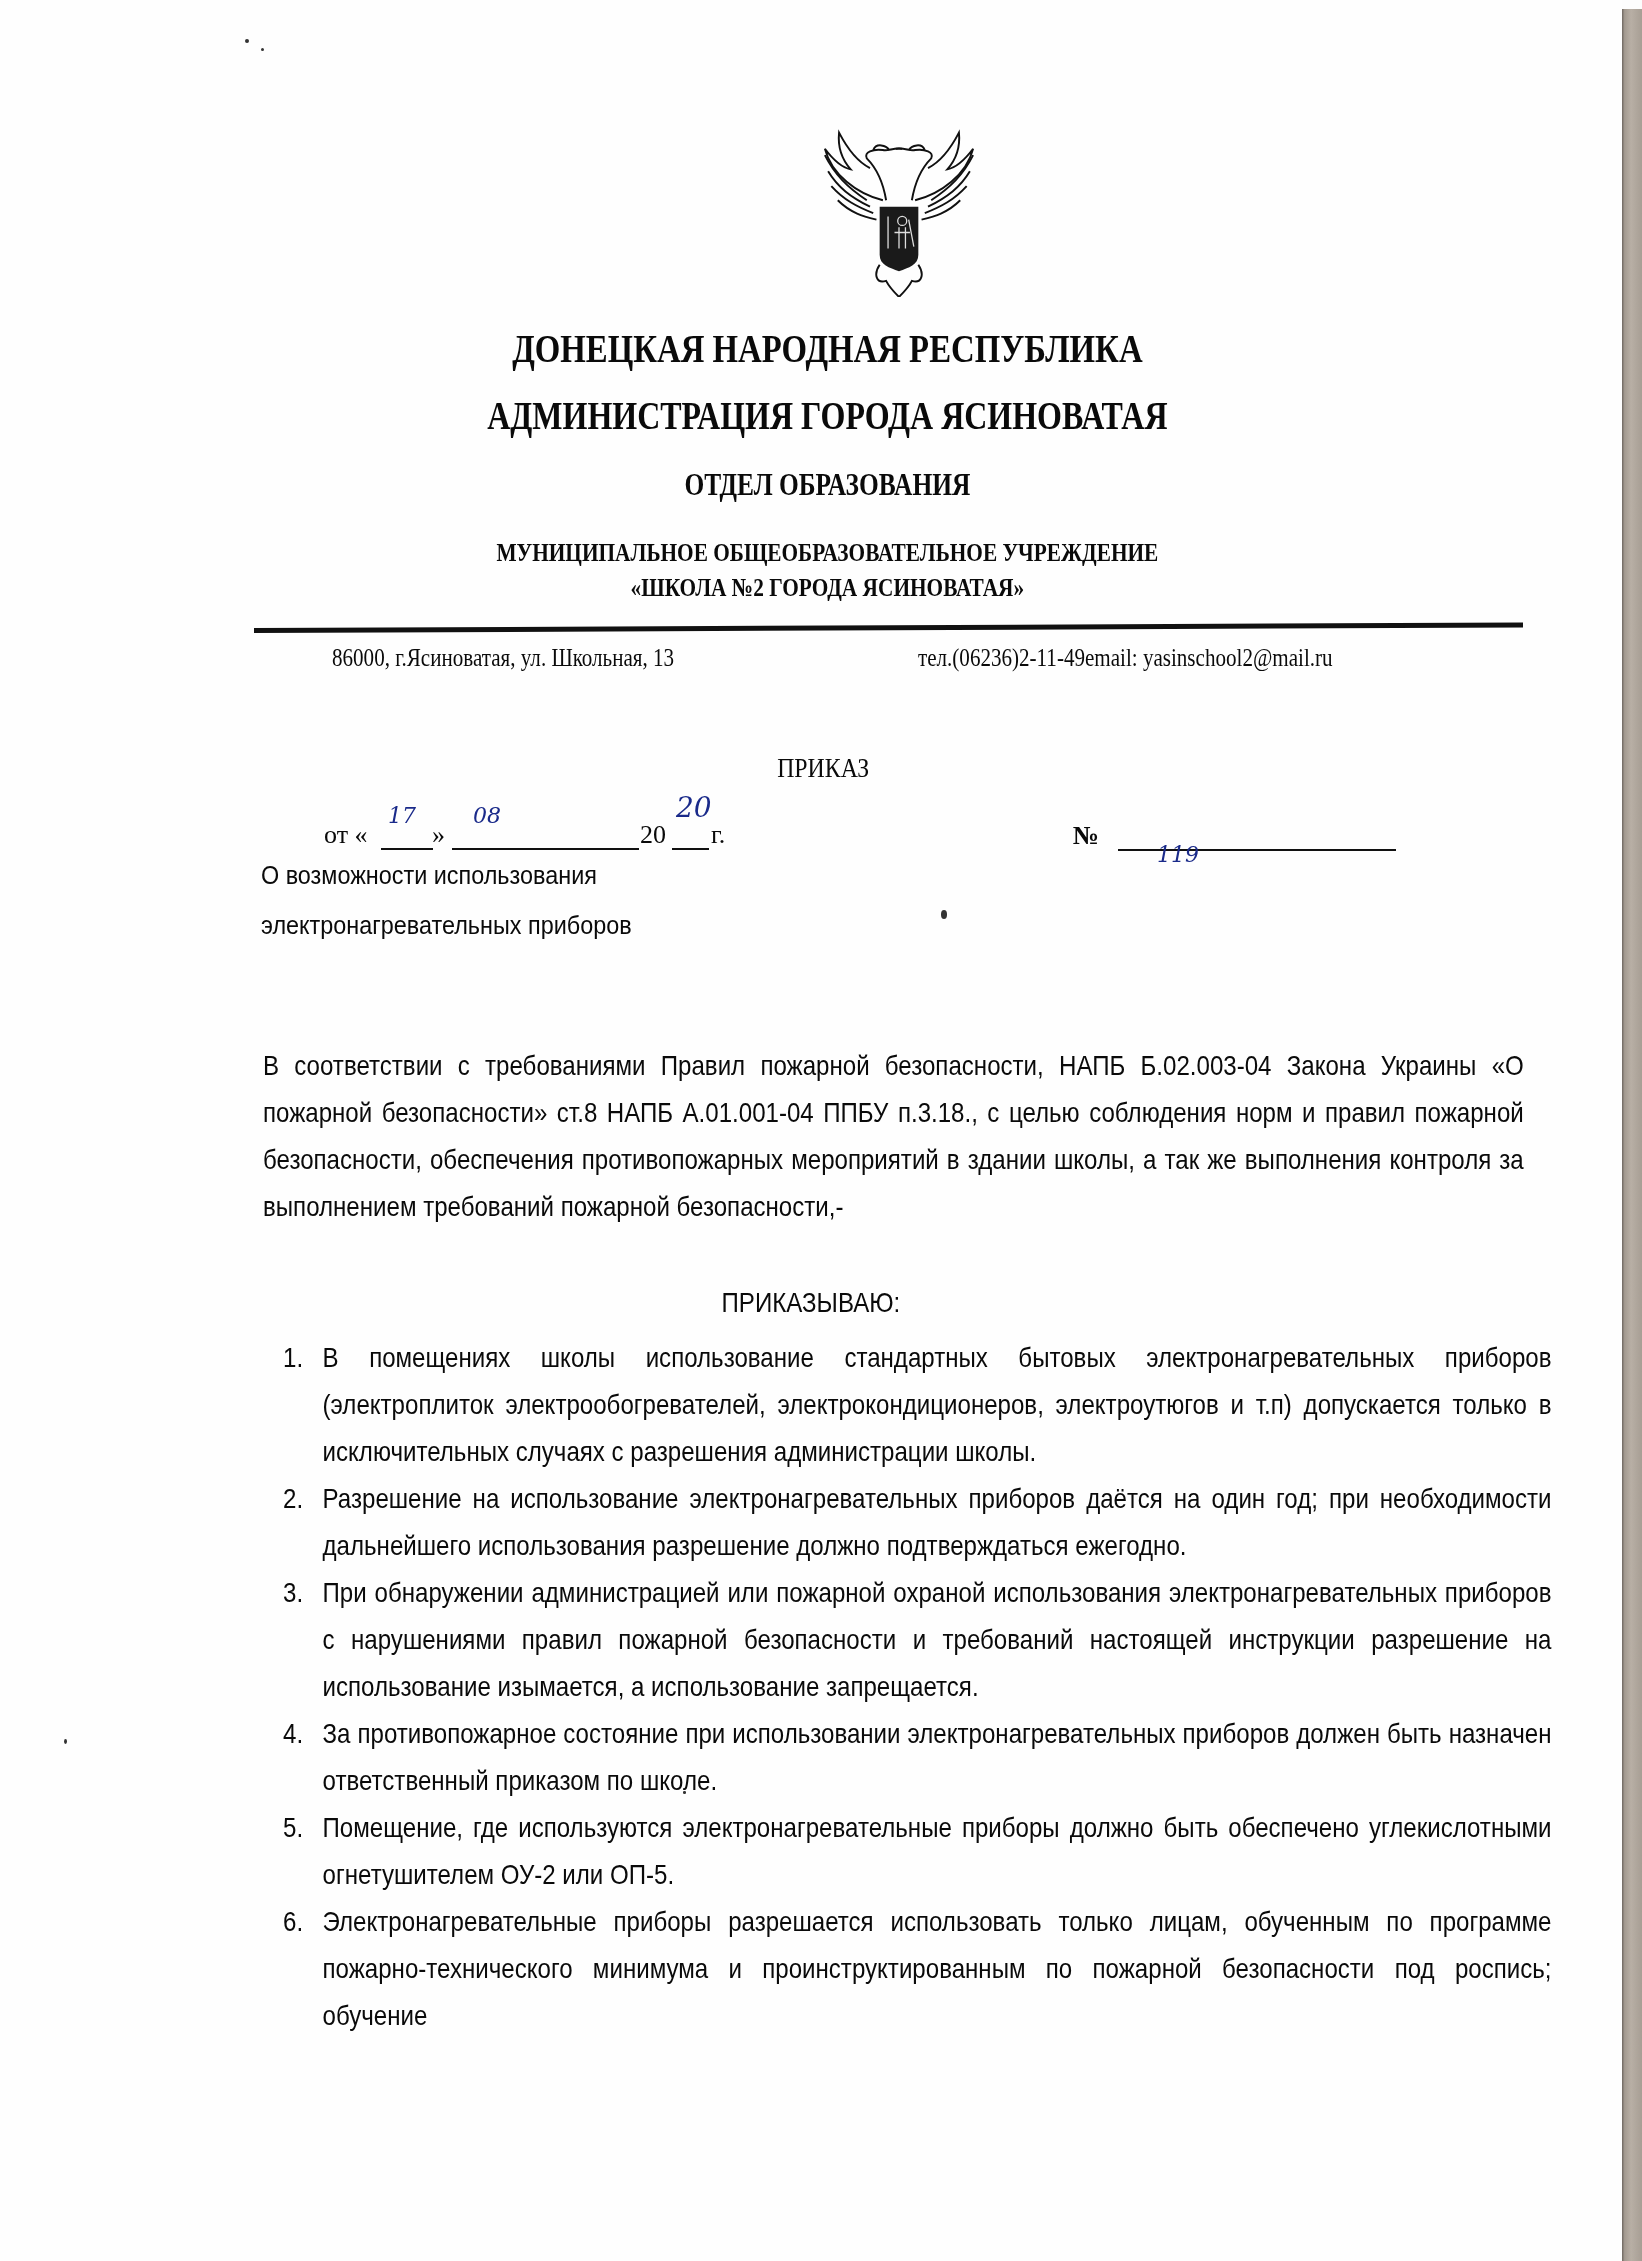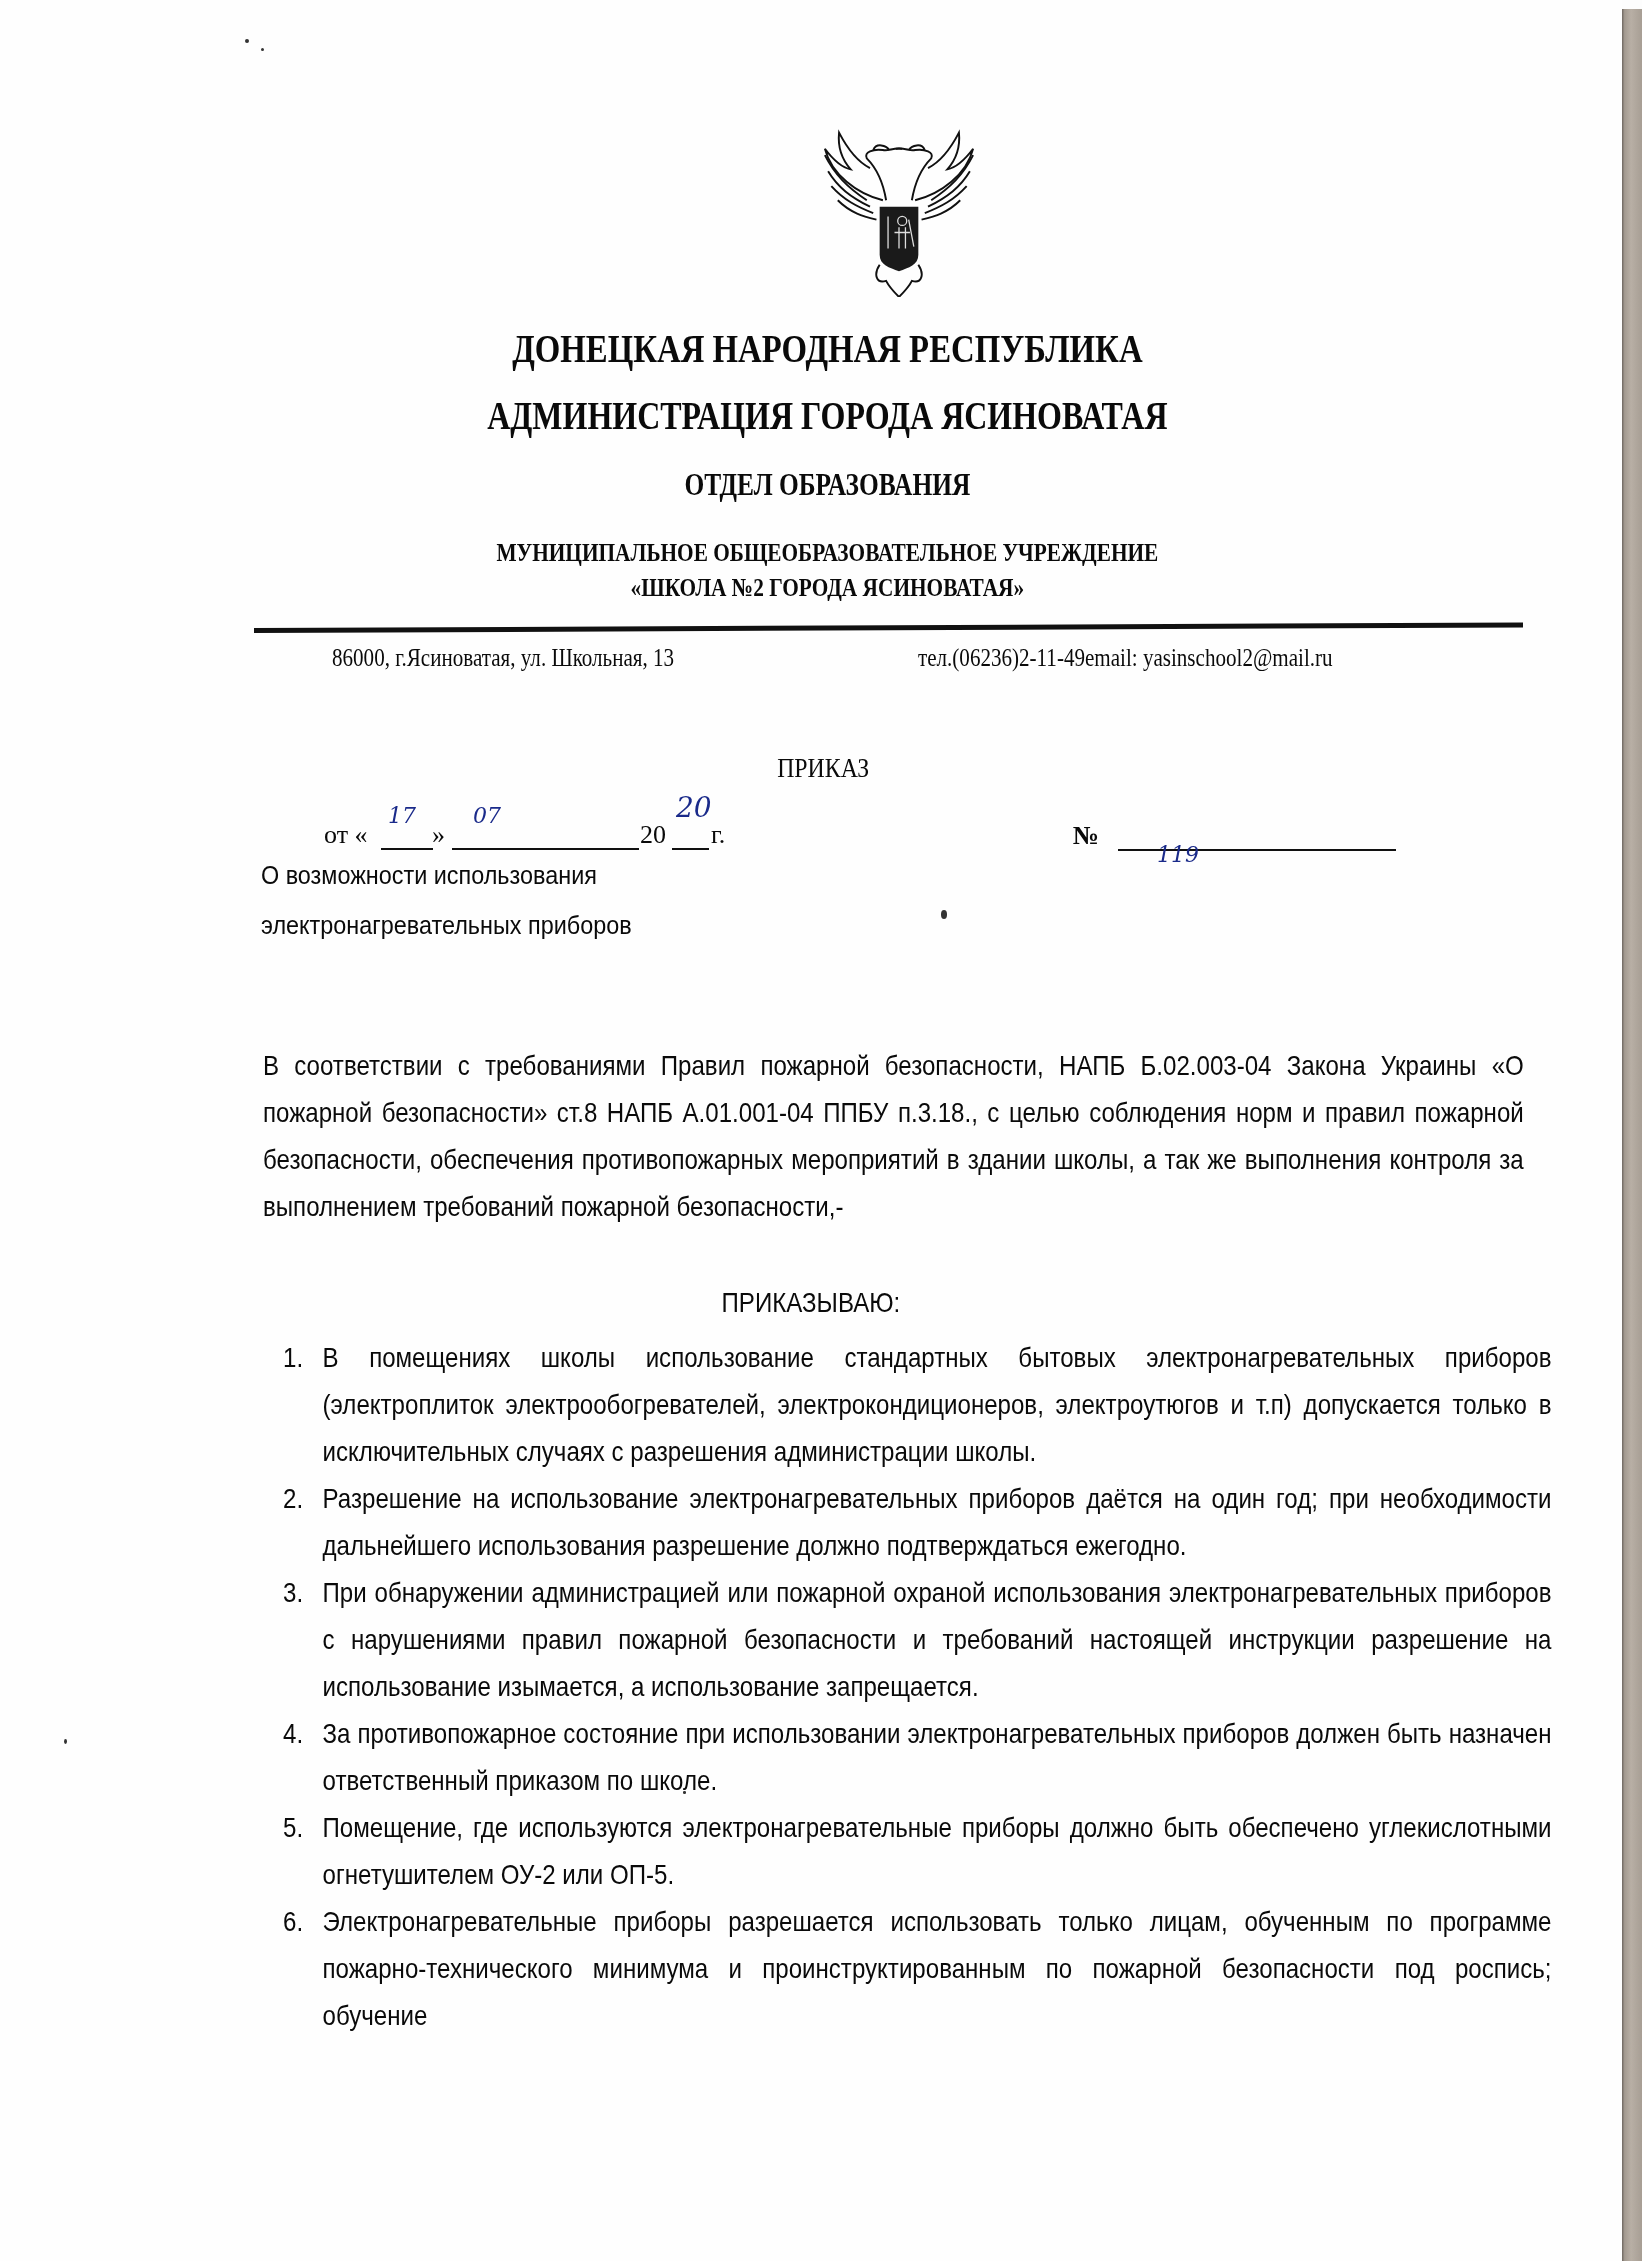--- a/index.html
+++ b/index.html
@@ -94,21 +94,21 @@
 <div class="contact contact-tel">тел.(06236)2-11-49email: yasinschool2@mail.ru</div>
 
 <div class="title-prikaz"><span>ПРИКАЗ</span></div>
 
 <div class="dateline">
   <span class="dl-part" style="left:0; top:3.2px;">от «</span>
   <span class="uline" style="left:57px; width:52px; top:0;"></span>
   <span class="hand" style="left:64px; top:-14px;">17</span>
   <span class="dl-part" style="left:108px; top:3.2px;">»</span>
   <span class="uline" style="left:128px; width:187px; top:0;"></span>
-  <span class="hand" style="left:149px; top:-14px;">07</span>
+  <span class="hand" style="left:149px; top:-14px;">08</span>
   <span class="dl-part" style="left:316px; top:3.2px;">20</span>
   <span class="uline" style="left:348px; width:37px; top:0;"></span>
   <span class="hand" style="left:352px; top:-26px; font-size:28px;">20</span>
   <span class="dl-part" style="left:387px; top:3.2px;">г.</span>
 </div>
 
 <div class="numline">
   <span style="position:absolute; left:0; top:3.2px; font-weight:bold;">№</span>
   <span class="uline" style="left:45px; width:278px; top:0;"></span>
   <span class="hand" style="left:84px; top:-15.5px;margin-top:39px;">119</span>

